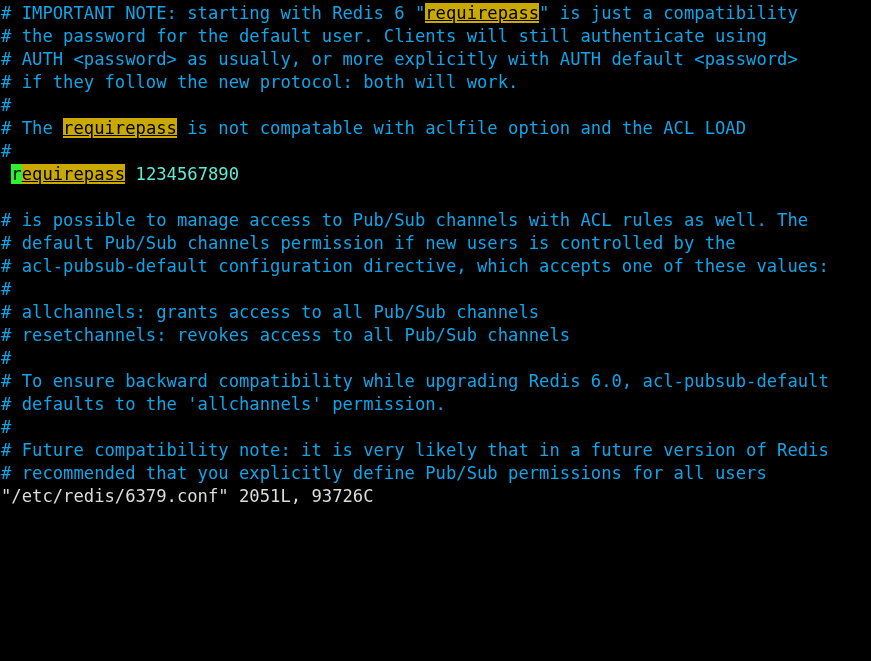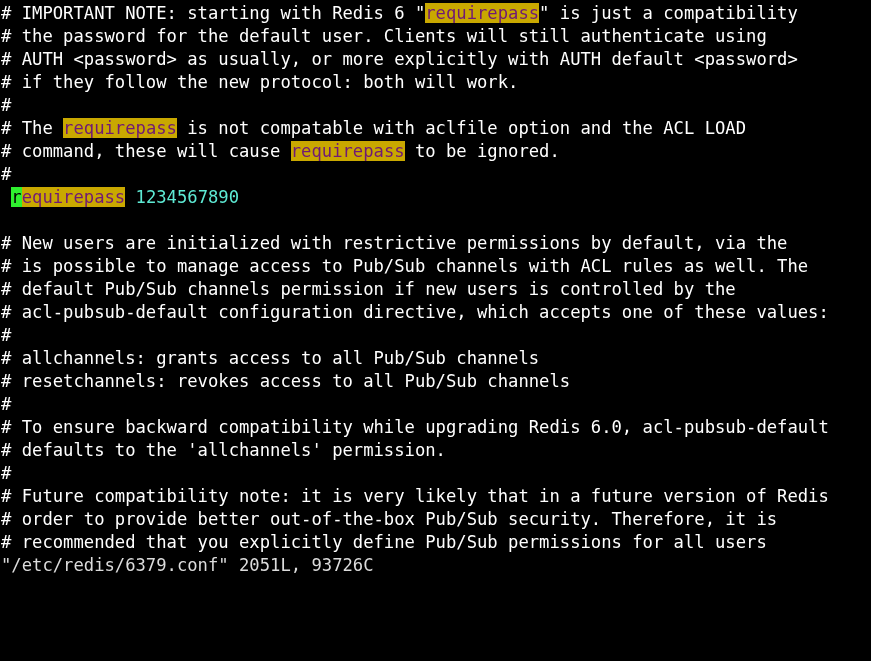--- a/index.html
+++ b/index.html
@@ -30,28 +30,29 @@
     height: 23px;
     line-height: 23px;
     font-size: 17.2px;
     letter-spacing: 0px;
     white-space: pre;
     font-family: "DejaVu Sans Mono", "Liberation Mono", monospace;
     padding-left: 1px;
   }
   
   .cmt {
-    color: #ffffff;
+    color: #0ea5e9;
   }
   .plain {
     color: #5eead4;
   }
   .hl {
     background: #c9a800;
-    color: #701a75;
+    color: #000000;
+    text-decoration: underline;
   }
   .cursor {
     background: #2ff02f;
     color: #000000;
   }
   .status {
     display: block;
     height: 23px;
     line-height: 23px;
     font-size: 17.2px;
@@ -65,33 +66,30 @@
 <body>
 
 <div id="terminal">
   <div class="buffer" id="buffer">
       <div class="line" id="line-1"><span class="cmt"># IMPORTANT NOTE: starting with Redis 6 "</span><span class="hl">requirepass</span><span class="cmt">" is just a compatibility</span></div>
       <div class="line" id="line-3"><span class="cmt"># the password for the default user. Clients will still authenticate using</span></div>
       <div class="line" id="line-4"><span class="cmt"># AUTH &lt;password&gt; as usually, or more explicitly with AUTH default &lt;password&gt;</span></div>
       <div class="line" id="line-5"><span class="cmt"># if they follow the new protocol: both will work.</span></div>
       <div class="line" id="line-6"><span class="cmt">#</span></div>
       <div class="line" id="line-7"><span class="cmt"># The </span><span class="hl">requirepass</span><span class="cmt"> is not compatable with aclfile option and the ACL LOAD</span></div>
-      <div class="line" id="line-8"><span class="cmt"># command, these will cause </span><span class="hl">requirepass</span><span class="cmt"> to be ignored.</span></div>
       <div class="line" id="line-9"><span class="cmt">#</span></div>
       <div class="line" id="line-10"><span class="plain"> </span><span class="cursor">r</span><span class="hl">equirepass</span><span class="plain"> 1234567890</span></div>
       <div class="line" id="line-11"><span class="plain"></span></div>
-      <div class="line" id="line-12"><span class="cmt"># New users are initialized with restrictive permissions by default, via the</span></div>
       <div class="line" id="line-14"><span class="cmt"># is possible to manage access to Pub/Sub channels with ACL rules as well. The</span></div>
       <div class="line" id="line-15"><span class="cmt"># default Pub/Sub channels permission if new users is controlled by the</span></div>
       <div class="line" id="line-16"><span class="cmt"># acl-pubsub-default configuration directive, which accepts one of these values:</span></div>
       <div class="line" id="line-17"><span class="cmt">#</span></div>
       <div class="line" id="line-18"><span class="cmt"># allchannels: grants access to all Pub/Sub channels</span></div>
       <div class="line" id="line-19"><span class="cmt"># resetchannels: revokes access to all Pub/Sub channels</span></div>
       <div class="line" id="line-20"><span class="cmt">#</span></div>
       <div class="line" id="line-21"><span class="cmt"># To ensure backward compatibility while upgrading Redis 6.0, acl-pubsub-default</span></div>
       <div class="line" id="line-22"><span class="cmt"># defaults to the 'allchannels' permission.</span></div>
       <div class="line" id="line-23"><span class="cmt">#</span></div>
       <div class="line" id="line-24"><span class="cmt"># Future compatibility note: it is very likely that in a future version of Redis</span></div>
-      <div class="line" id="line-26"><span class="cmt"># order to provide better out-of-the-box Pub/Sub security. Therefore, it is</span></div>
       <div class="line" id="line-27"><span class="cmt"># recommended that you explicitly define Pub/Sub permissions for all users</span></div>
     </div>
   <div class="status" id="status-line">"/etc/redis/6379.conf" 2051L, 93726C</div>
 </div>
 
 </body></html>

